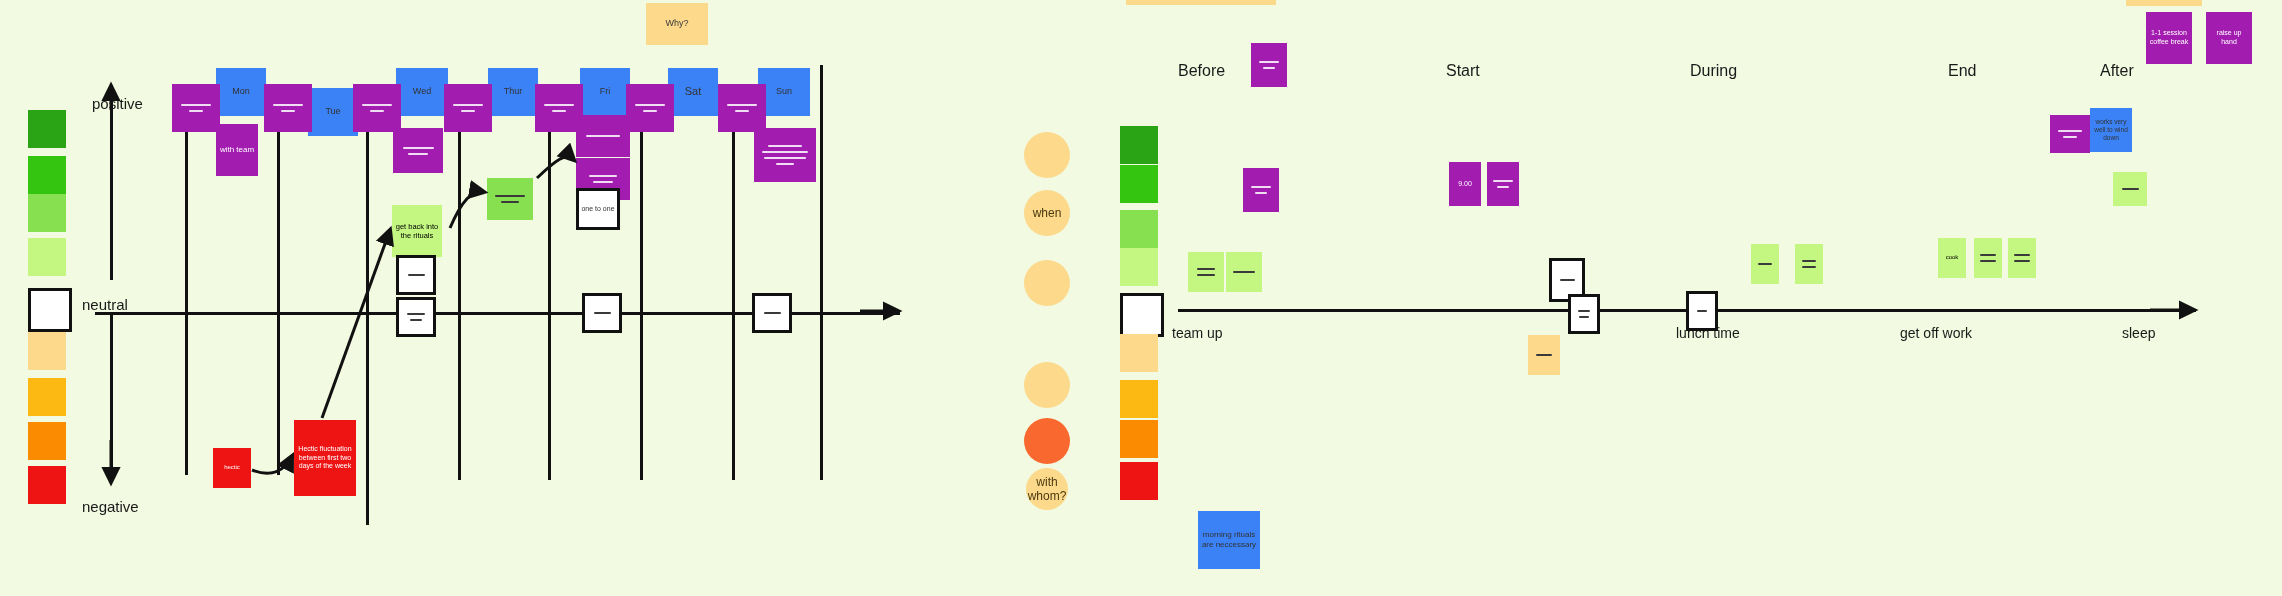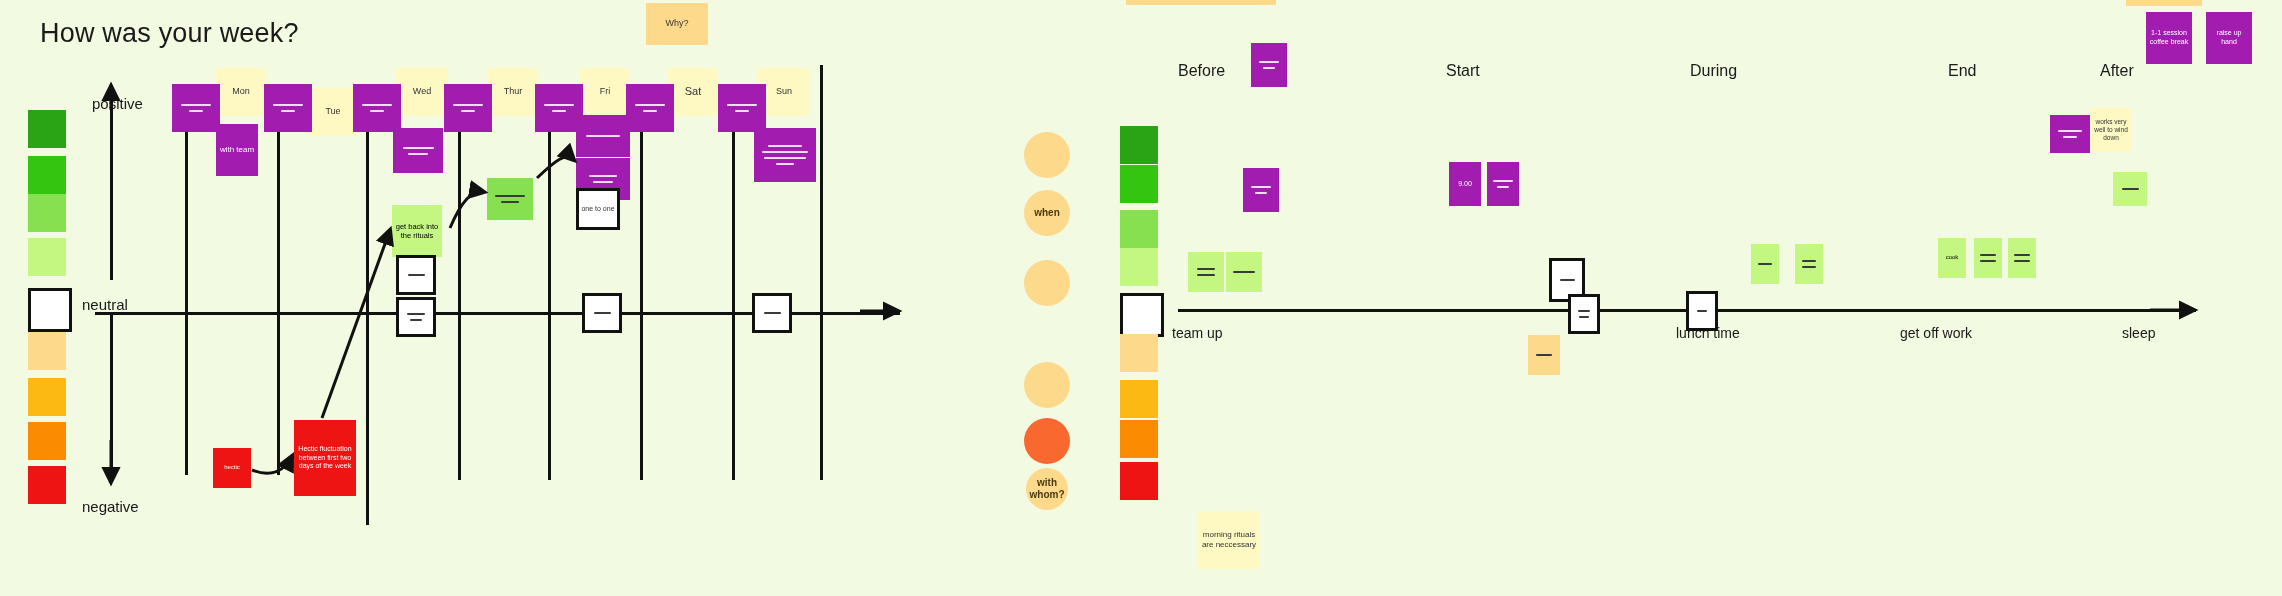--- a/index.html
+++ b/index.html
@@ -16,21 +16,21 @@
   .note{
     position:absolute;box-sizing:border-box;
     display:flex;align-items:center;justify-content:center;
     text-align:center;line-height:1.25;
     font-family:"Liberation Sans", sans-serif;
     overflow:hidden;word-break:break-word;
   }
   .note.dark-green{background:#a21caf;color:#ffffff;}
   .note.mid-green{background:#86e04f;}
   .note.light-green{background:#c3f781;}
-  .note.yellow{background:#fef9c3;color:#333;text-align:center;}
+  .note.yellow{background:#3b82f6;color:#333;text-align:center;}
   .note.orange-light{background:#fcd98b;color:#3a3a3a;}
   .note.red{background:#ef1414;color:#ffffff;}
   .note.white{background:#ffffff;border:3px solid #111;color:#333;}
 
   
   .scribble{display:flex;flex-direction:column;align-items:center;justify-content:center;gap:4px;width:100%;}
   .scribble i{display:block;height:2px;background:rgba(255,255,255,.85);border-radius:1px;}
   .note.white .scribble i,.note.light-green .scribble i,.note.mid-green .scribble i,
   .note.yellow .scribble i,.note.orange-light .scribble i,.note.orange .scribble i{background:#3a3a3a;}
 
@@ -38,35 +38,34 @@
   .vline{position:absolute;width:3px;background:#111;}
   .hline{position:absolute;height:3px;background:#111;}
   .axis-label{position:absolute;font-size:15px;color:#1a1a1a;white-space:nowrap;}
 
   .title{position:absolute;font-size:27px;color:#1a1a1a;letter-spacing:.2px;}
 
   
   .swatch{position:absolute;width:38px;height:38px;}
 
   .circle{position:absolute;border-radius:50%;display:flex;align-items:center;
-    justify-content:center;text-align:center;font-size:10px;color:#4a3a10;line-height:1.2;font-weight:bold;}
+    justify-content:center;text-align:center;font-size:12px;color:#4a3a10;line-height:1.2;}
   .circle.peach{background:#fcd98b;}
   .circle.deep{background:#f9682f;}
 
   .phase-label{position:absolute;font-size:16px;color:#1a1a1a;white-space:nowrap;}
   .tl-label{position:absolute;font-size:14px;color:#1a1a1a;white-space:nowrap;}
 
   svg.arrows{position:absolute;left:0;top:0;width:2282px;height:596px;pointer-events:none;}
 </style>
 </head>
 <body>
 
 <div class="board">
 
-  <div class="title" style="left:40px;top:18px;">How was your week?</div>
 
   <div class="swatch" style="left:28px;top:110px;background:#2aa314;"></div>
   <div class="swatch" style="left:28px;top:156px;background:#34c511;"></div>
   <div class="swatch" style="left:28px;top:194px;background:#86e04f;"></div>
   <div class="swatch" style="left:28px;top:238px;background:#c3f781;"></div>
   <div class="swatch" style="left:28px;top:288px;background:#ffffff;border:3px solid #111;"></div>
   <div class="swatch" style="left:28px;top:332px;background:#fcd98b;"></div>
   <div class="swatch" style="left:28px;top:378px;background:#fdb913;"></div>
   <div class="swatch" style="left:28px;top:422px;background:#fb8b00;"></div>
   <div class="swatch" style="left:28px;top:466px;background:#ef1414;"></div>

